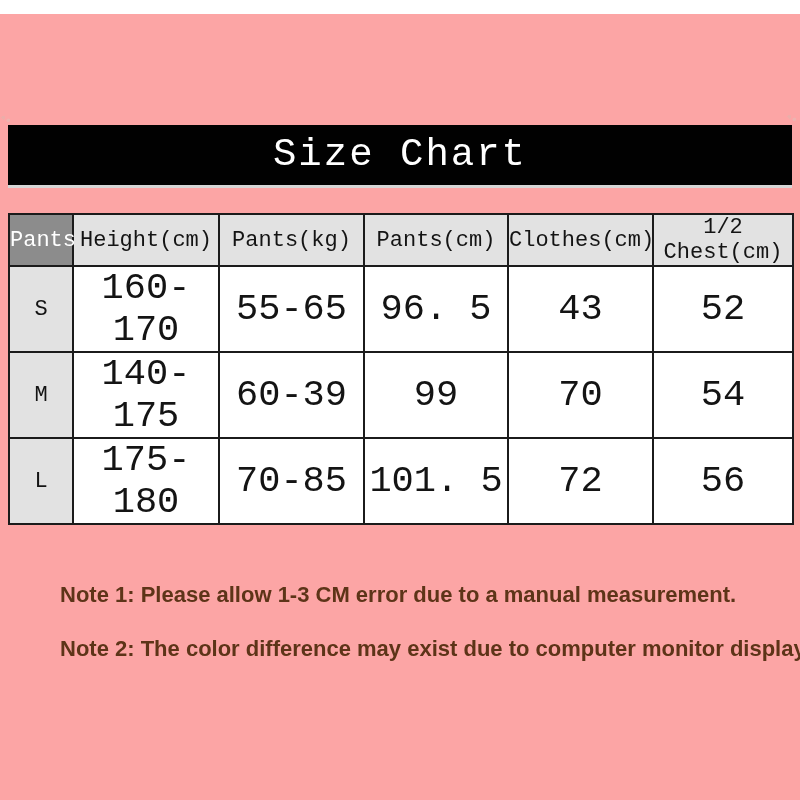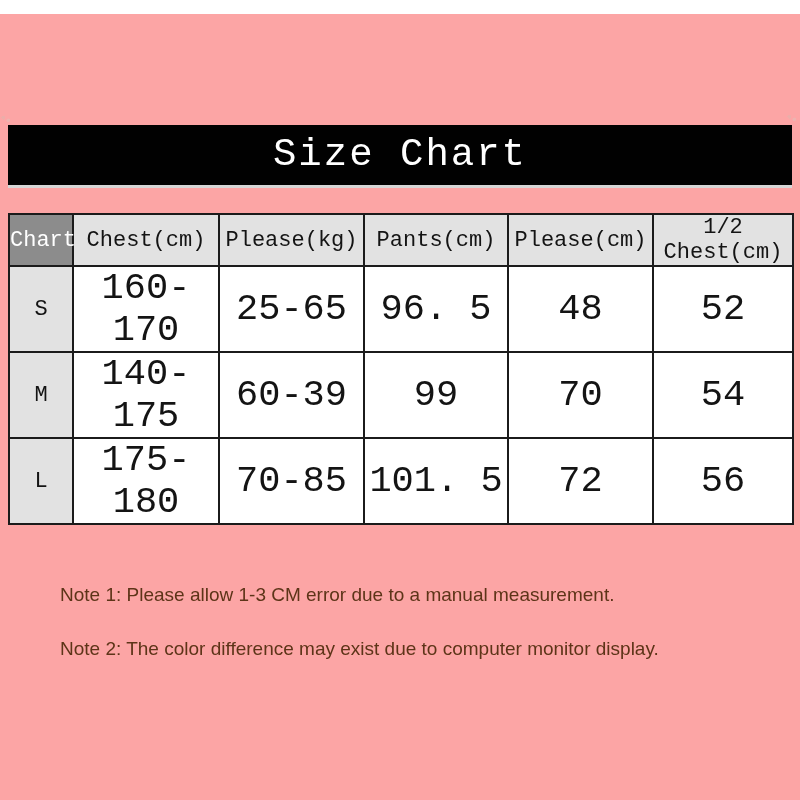--- a/index.html
+++ b/index.html
@@ -87,22 +87,22 @@
     font-size: 22px;
     background: #e2e2e2;
   }
 
   
   .note {
     position: absolute;
     left: 60px;
     width: 720px;
     font-family: "Liberation Sans", sans-serif;
-    font-weight: 400;
-    font-size: 19px;
+    font-weight: 700;
+    font-size: 22px;
     line-height: 26px;
     color: #5d3418;
     white-space: nowrap;
   }
   .note-1 { top: 568px; }
   .note-2 { top: 622px; }
 </style>
 </head>
 <body>
 
@@ -119,35 +119,35 @@
     <colgroup>
       <col style="width:64px">
       <col style="width:146px">
       <col style="width:145px">
       <col style="width:144px">
       <col style="width:145px">
       <col style="width:140px">
     </colgroup>
     <thead>
       <tr>
-        <th class="corner">Chart</th>
-        <th>Chest(cm)</th>
-        <th>Please(kg)</th>
+        <th class="corner">Pants</th>
+        <th>Height(cm)</th>
+        <th>Pants(kg)</th>
         <th>Pants(cm)</th>
-        <th>Please(cm)</th>
+        <th>Clothes(cm)</th>
         <th>1/2 Chest(cm)</th>
       </tr>
     </thead>
     <tbody>
       <tr>
         <td class="row-label">S</td>
         <td>160-170</td>
-        <td>25-65</td>
+        <td>55-65</td>
         <td>96. 5</td>
-        <td>48</td>
+        <td>43</td>
         <td>52</td>
       </tr>
       <tr>
         <td class="row-label">M</td>
         <td>140-175</td>
         <td>60-39</td>
         <td>99</td>
         <td>70</td>
         <td>54</td>
       </tr>

